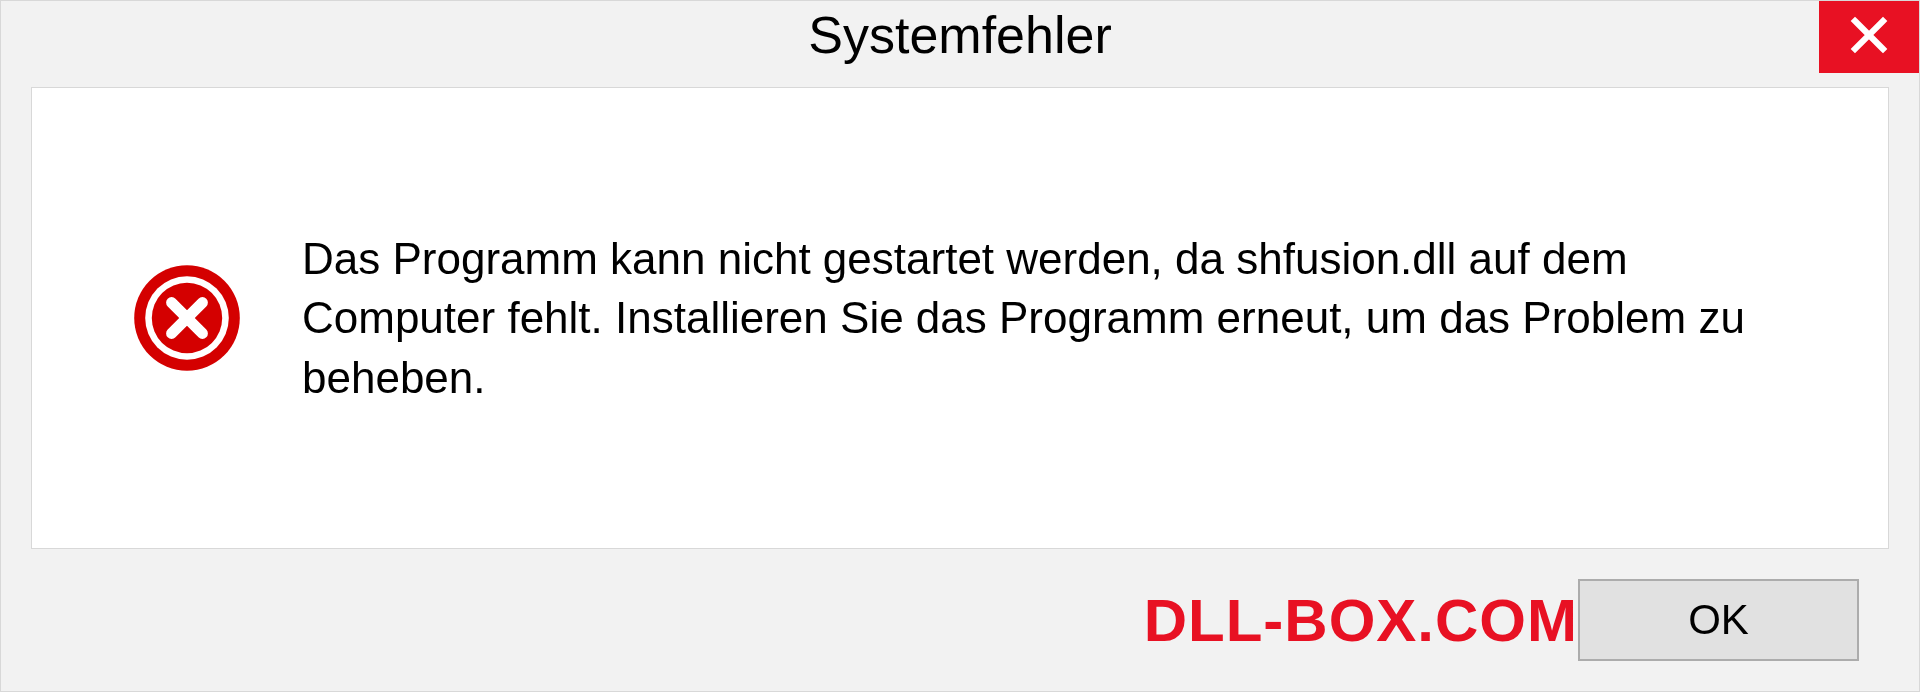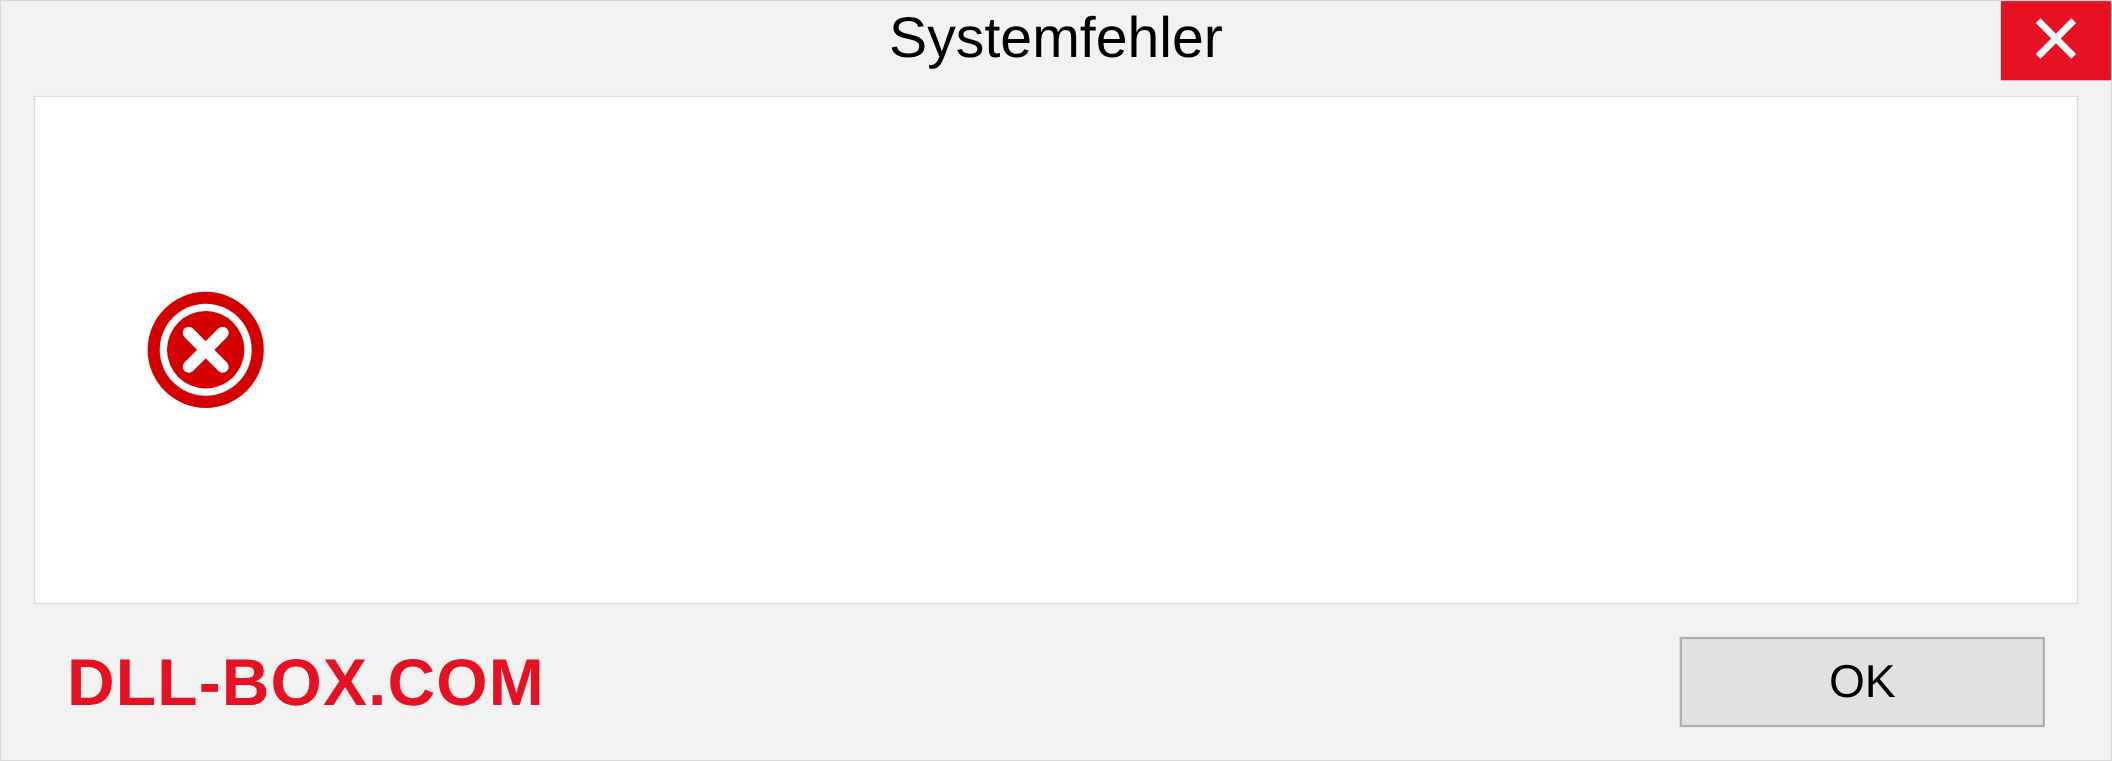--- a/index.html
+++ b/index.html
@@ -81,32 +81,32 @@
     }
     .message-text {
       font-size: 44px;
       color: #000000;
       line-height: 1.35;
       font-weight: 400;
     }
     .footer-row {
       display: flex;
       align-items: center;
-      justify-content: space-between;
+      justify-content: flex-end;
       padding: 30px 30px 0 30px;
     }
     .watermark {
       font-size: 60px;
       font-weight: 800;
       color: #e81123;
       letter-spacing: 1px;
       font-family: Arial, sans-serif;
     }
     .ok-button {
-      width: 332px;
+      width: 281px;
       height: 82px;
       background: #e1e1e1;
       border: 2px solid #acacac;
       font-size: 42px;
       color: #000000;
       display: flex;
       align-items: center;
       justify-content: center;
       cursor: pointer;
       font-family: inherit;
@@ -132,20 +132,21 @@
 
     <div class="message-box">
       <div class="error-icon-wrap">
         <svg viewBox="0 0 100 100">
           <circle cx="50" cy="50" r="48" fill="#d40000"></circle>
           <circle cx="50" cy="50" r="38" fill="#ffffff"></circle>
           <circle cx="50" cy="50" r="32" fill="#d40000"></circle>
           <path d="M36 36 L64 64 M64 36 L36 64" stroke="#ffffff" stroke-width="10" stroke-linecap="round" fill="none"></path>
         </svg>
       </div>
+      <div class="message-text">Das Programm kann nicht gestartet werden, da shfusion.dll auf dem Computer fehlt. Installieren Sie das Programm erneut, um das Problem zu beheben.</div>
     </div>
 
     <div class="footer-row">
       <div class="watermark">DLL-BOX.COM</div>
       <button class="ok-button">OK</button>
     </div>
 
   </div>
 
 </div>

